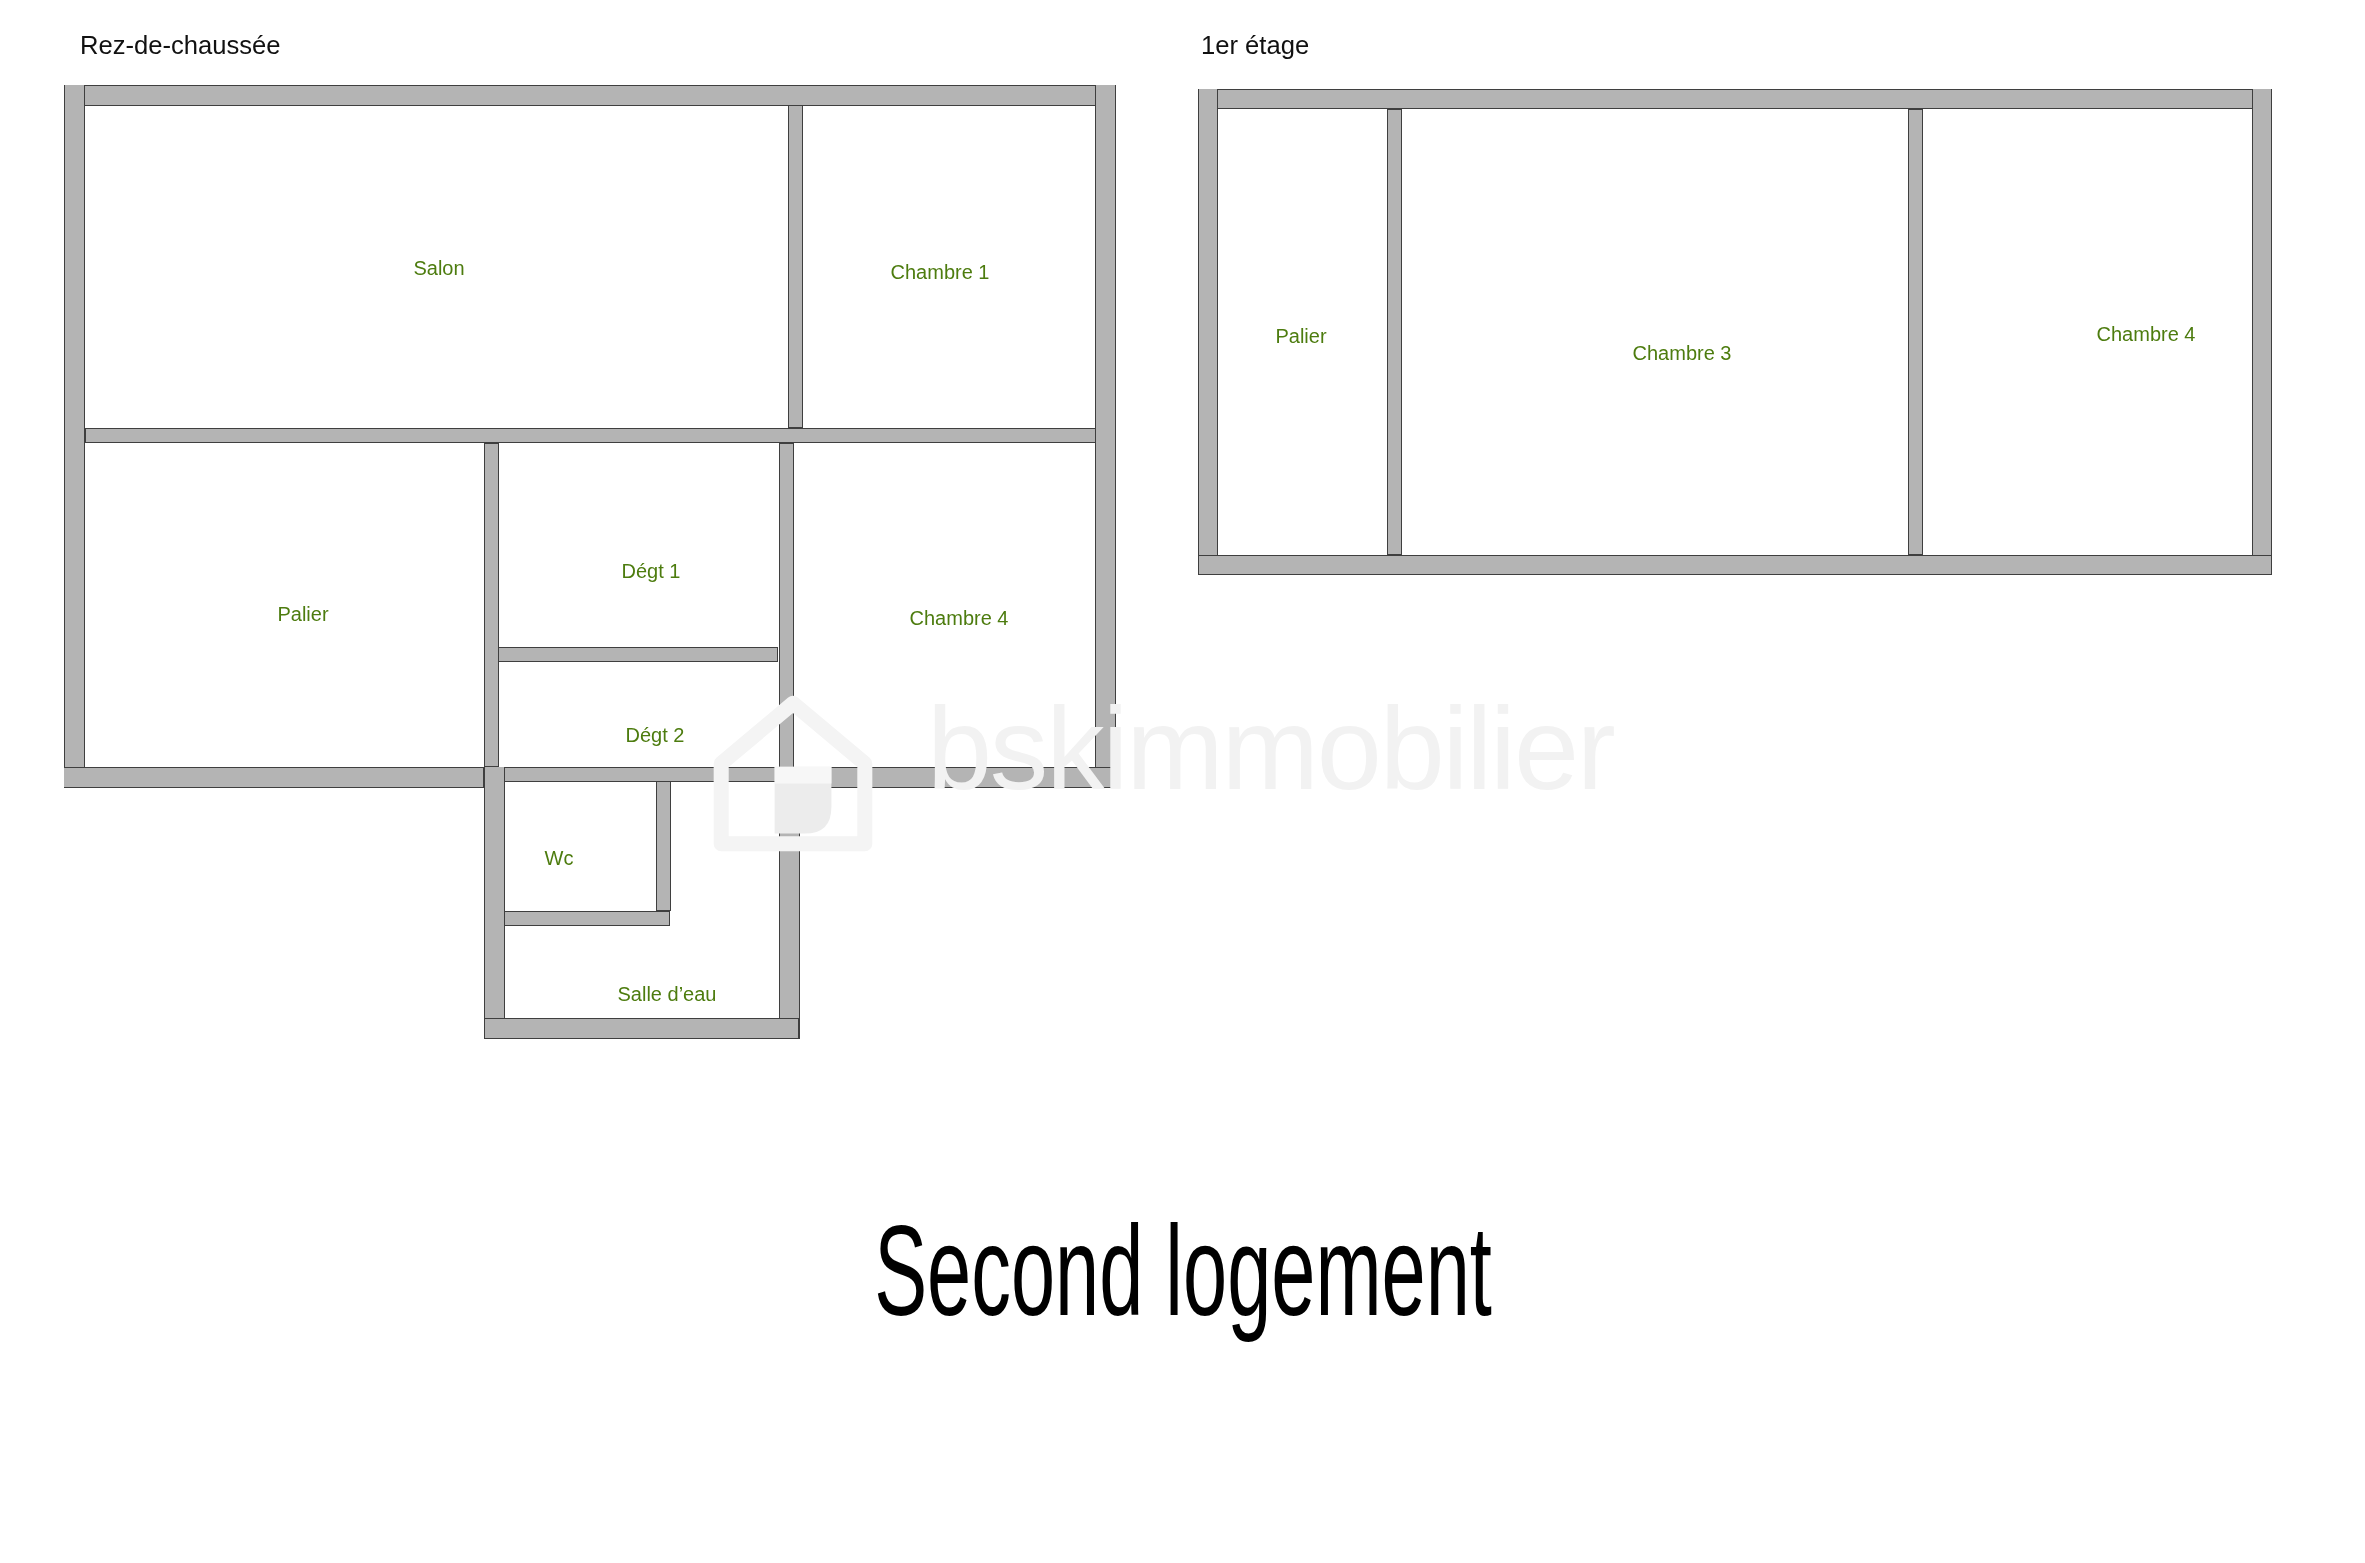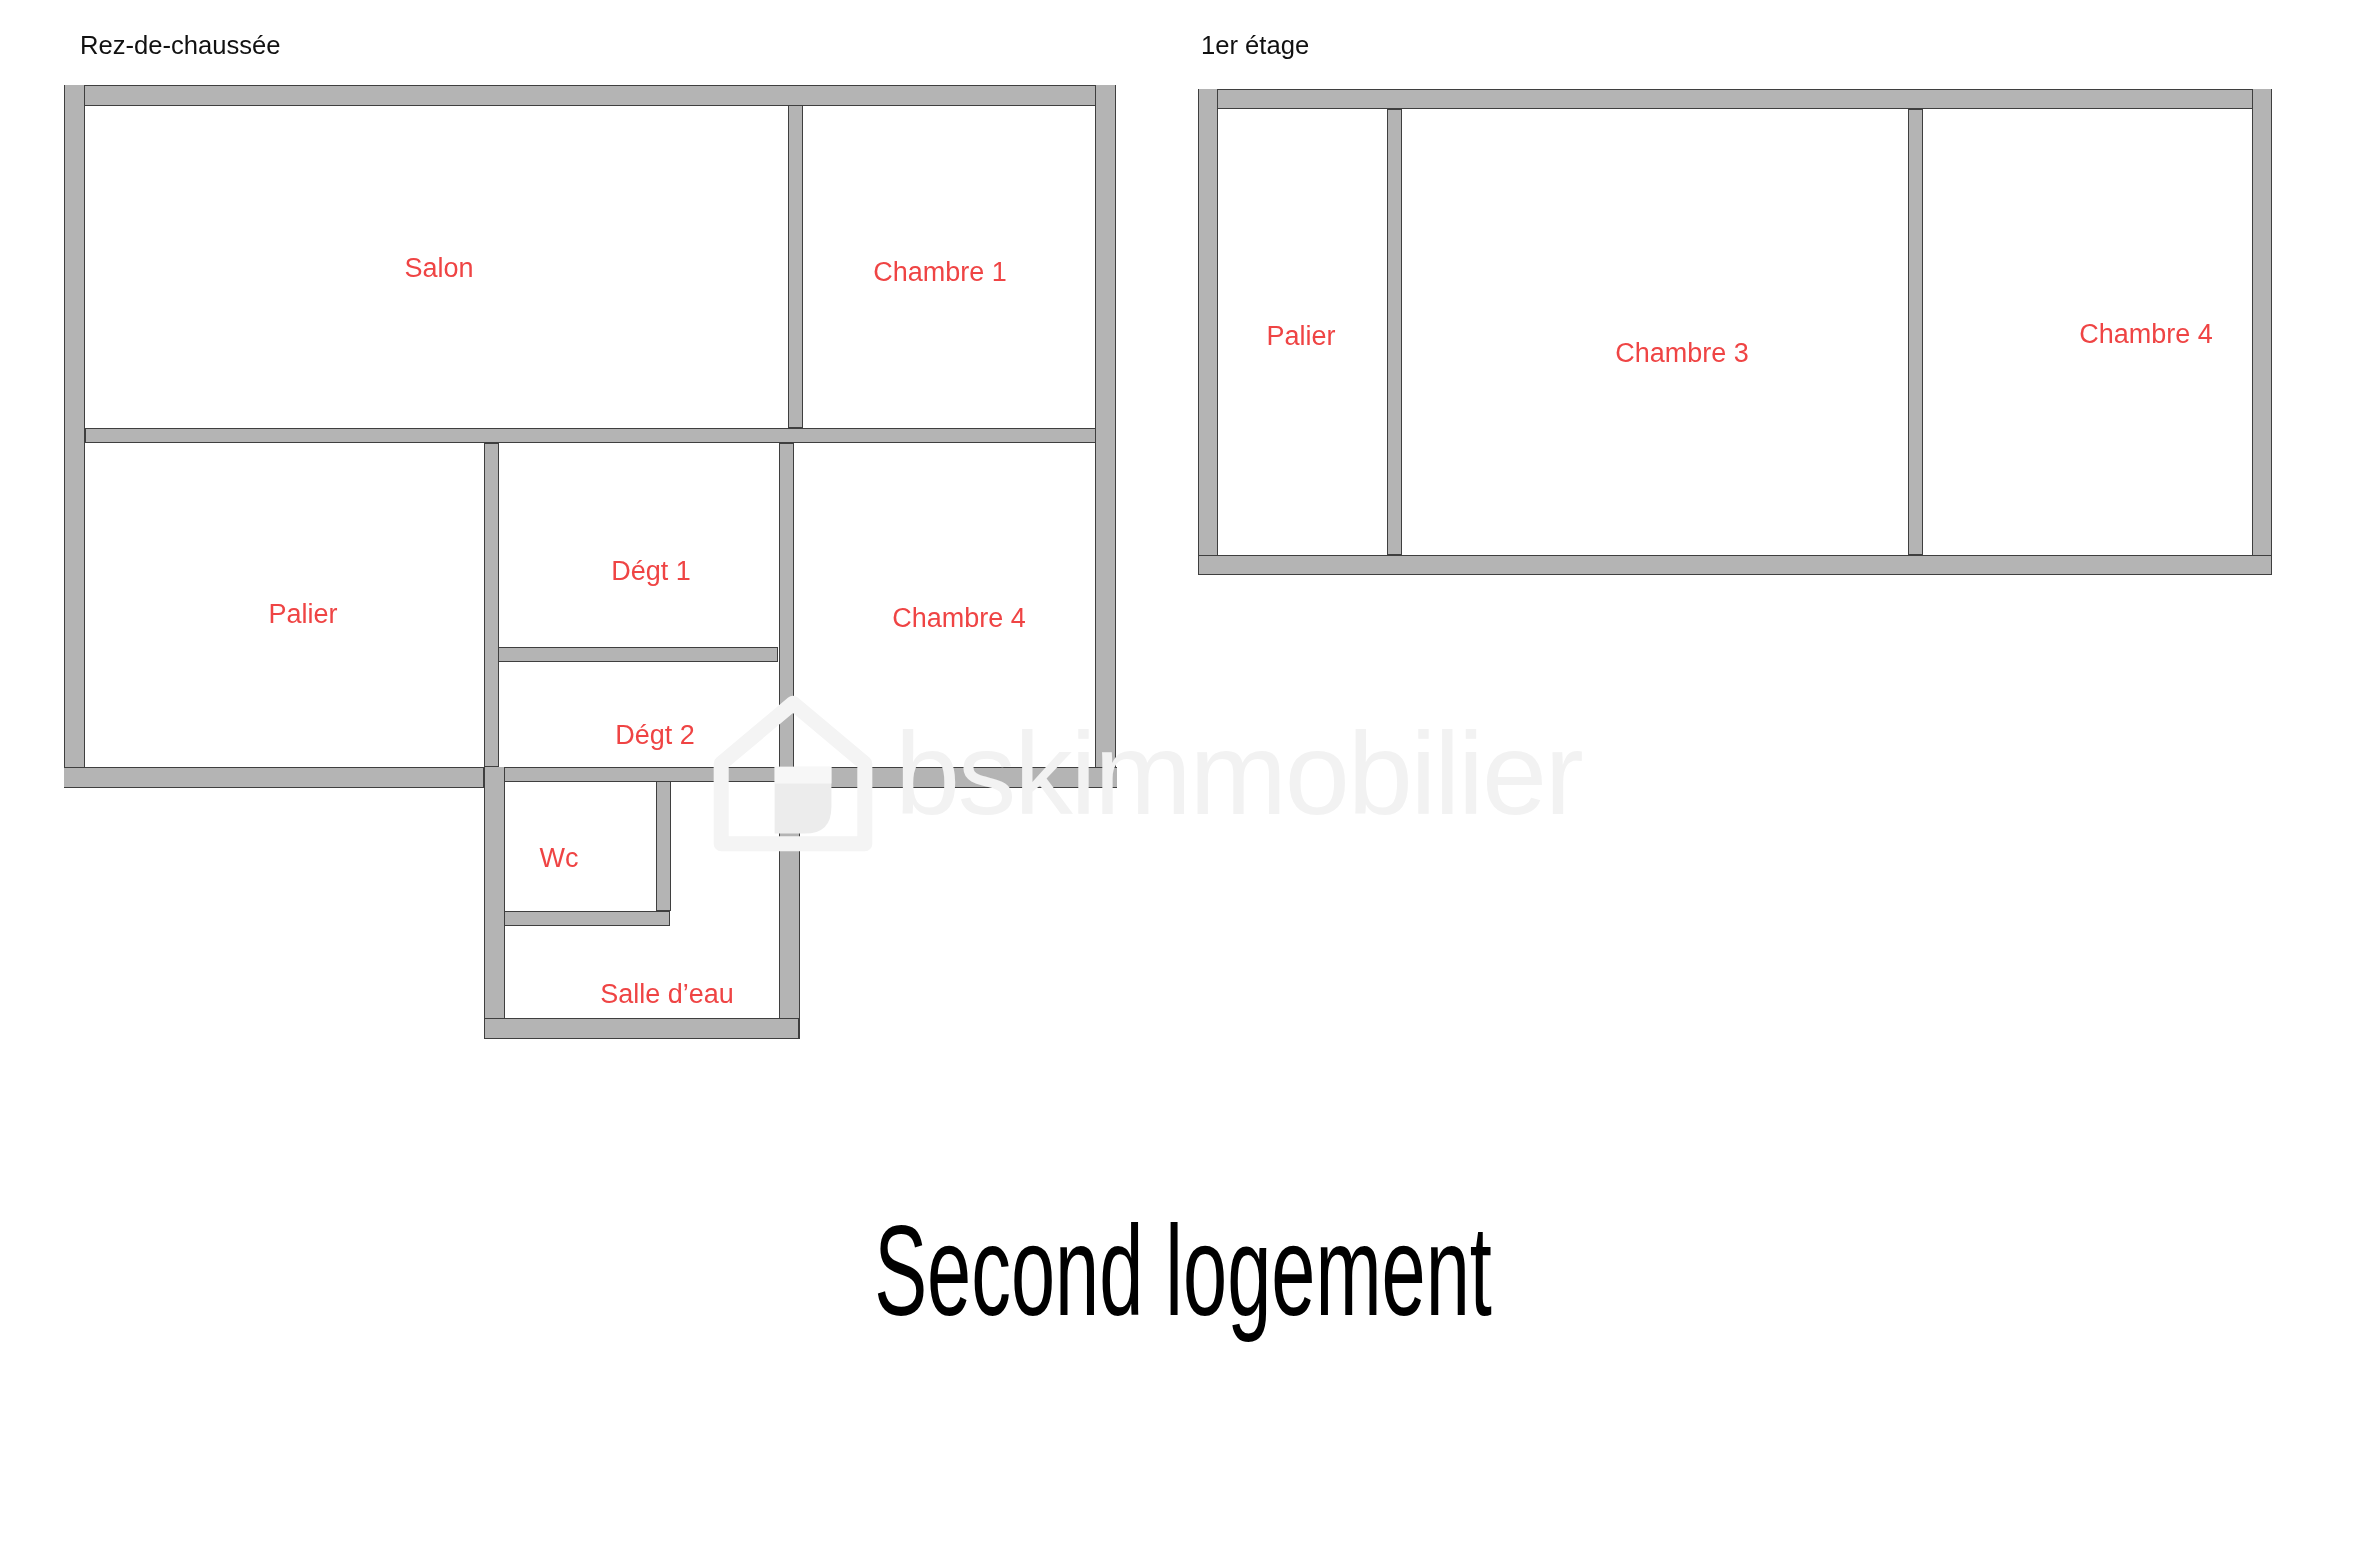--- a/index.html
+++ b/index.html
@@ -39,34 +39,35 @@
   }
   .wall.no-top    { border-top: none; }
   .wall.no-bottom { border-bottom: none; }
   .wall.no-left   { border-left: none; }
   .wall.no-right  { border-right: none; }
 
   
   .room-label {
     position: absolute;
     font-family: "Liberation Sans", sans-serif;
-    font-size: 27px;
-    color: #ef4444;
+    font-size: 20px;
+    color: #4d7c0f;
     white-space: nowrap;
     transform: translate(-50%, -50%);
     z-index: 5;
   }
 
   
   .watermark {
     position: absolute;
     z-index: 1;
     pointer-events: none;
     display: flex;
-    align-items: center;
+    align-items: flex-start;
+    gap: 32px;
   }
   .watermark-mark {
     width: 184px;
     height: 167px;
     position: relative;
     flex: 0 0 auto;
   }
   .watermark-mark svg { width: 100%; height: 100%; display: block; }
   .watermark-text {
     font-family: "Liberation Sans", sans-serif;

